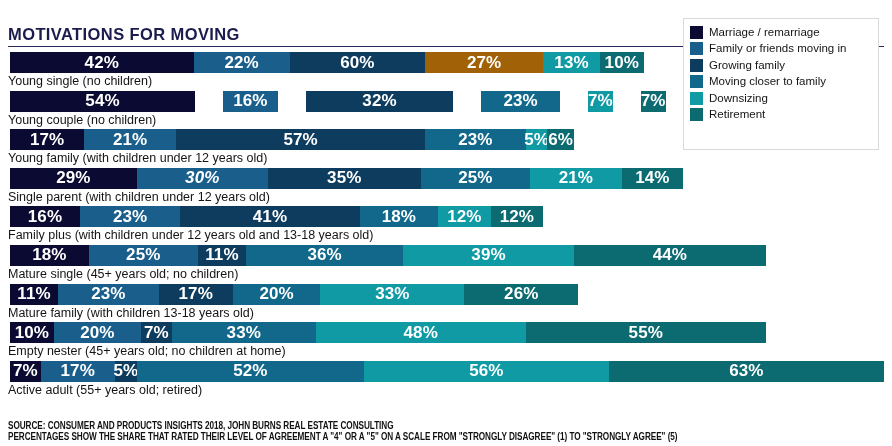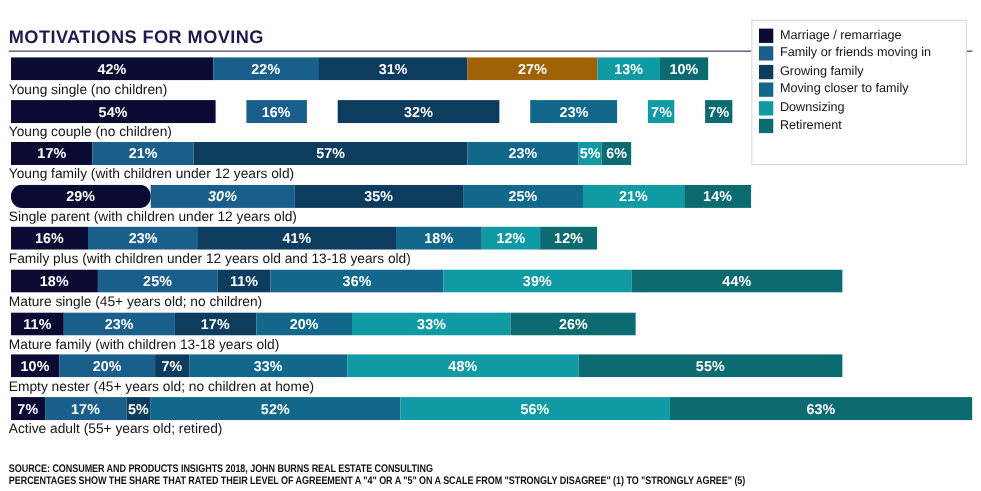--- a/index.html
+++ b/index.html
@@ -88,21 +88,21 @@
     overflow: hidden;
   }
   .seg {
     height: 21px;
     display: flex;
     align-items: center;
     justify-content: center;
     box-sizing: border-box;
   }
   .seg-label {
-    font-size: 13px;
+    font-size: 17px;
     font-weight: bold;
     color: #ffffff;
     white-space: nowrap;
     letter-spacing: 0.1px;
   }
   .row-label {
     position: absolute;
     left: 8px;
     top: 21px;
     font-size: 12.5px;
@@ -168,21 +168,21 @@
 
 <div class="row">
       <div class="bar" style="width: 633.65px;">
         <div class="seg" style="background: rgb(11, 10, 50); width: 183.54px;">
           <span class="seg-label">42%</span>
         </div>
         <div class="seg" style="background: rgb(26, 95, 140); width: 96.14px;">
           <span class="seg-label">22%</span>
         </div>
         <div class="seg" style="background: rgb(13, 60, 94); width: 135.47px;">
-          <span class="seg-label">31%</span>
+          <span class="seg-label">60%</span>
         </div>
         <div class="seg" style="background: #a16207; width: 117.99px;">
           <span class="seg-label">27%</span>
         </div>
         <div class="seg" style="background: rgb(15, 154, 164); width: 56.81px;">
           <span class="seg-label">13%</span>
         </div>
         <div class="seg" style="background: rgb(12, 106, 113); width: 43.7px;">
           <span class="seg-label">10%</span>
         </div>
@@ -230,21 +230,21 @@
           <span class="seg-label">5%</span>
         </div>
         <div class="seg" style="background: rgb(12, 106, 113); width: 26.22px;">
           <span class="seg-label">6%</span>
         </div>
       </div>
       <div class="row-label">Young family (with children under 12 years old)</div>
     </div>
     <div class="row">
       <div class="bar" style="width: 672.98px;">
-        <div class="seg" style="background: rgb(11, 10, 50); width: 126.73px; border-radius: 10px;">
+        <div class="seg" style="background: rgb(11, 10, 50); width: 126.73px;">
           <span class="seg-label">29%</span>
         </div>
         <div class="seg" style="background: rgb(26, 95, 140); width: 131.1px; font-style: italic;">
           <span class="seg-label">30%</span>
         </div>
         <div class="seg" style="background: rgb(13, 60, 94); width: 152.95px;">
           <span class="seg-label">35%</span>
         </div>
         <div class="seg" style="background: rgb(18, 104, 139); width: 109.25px;">
           <span class="seg-label">25%</span>

